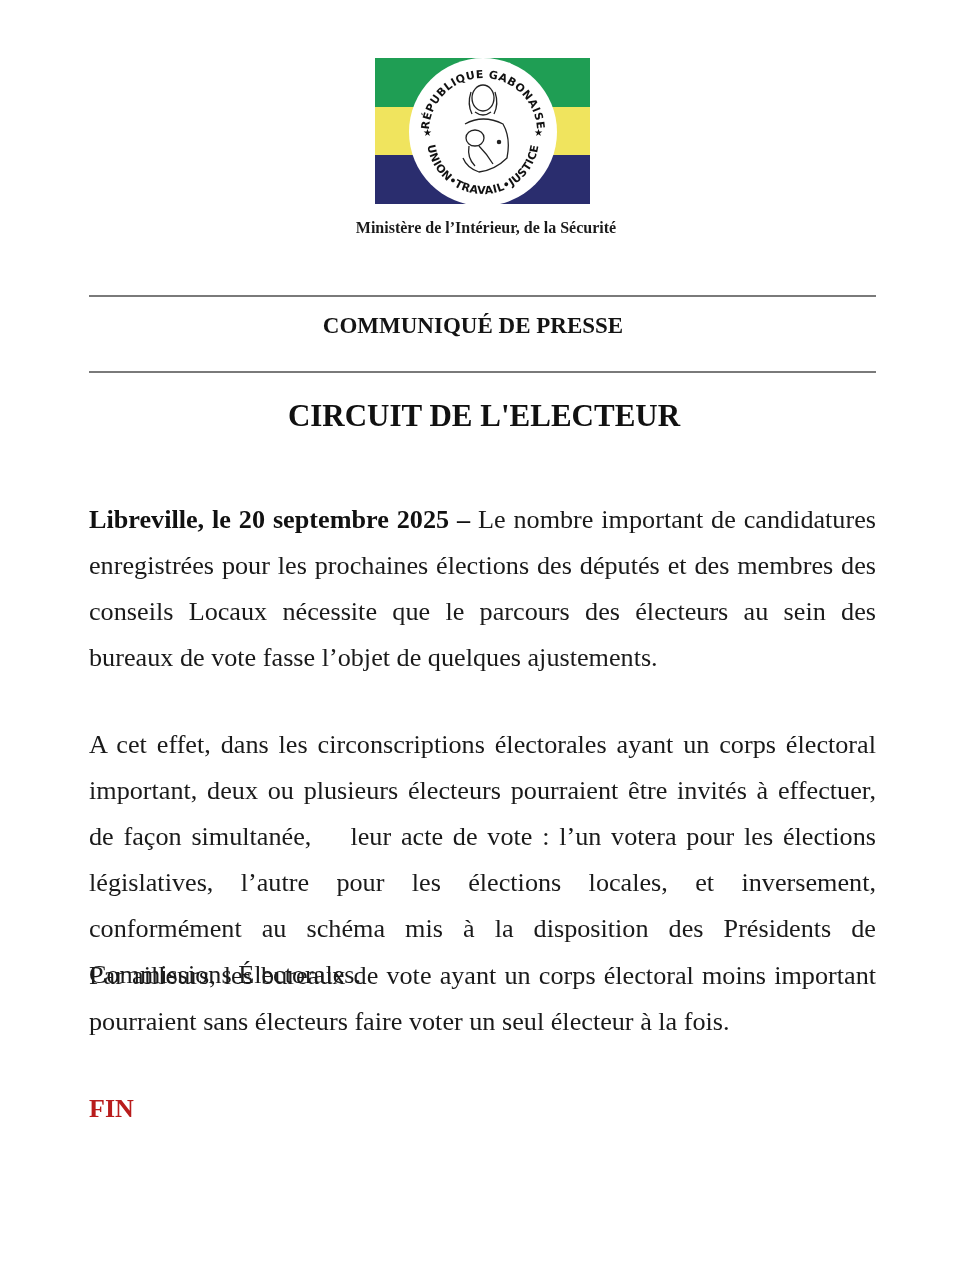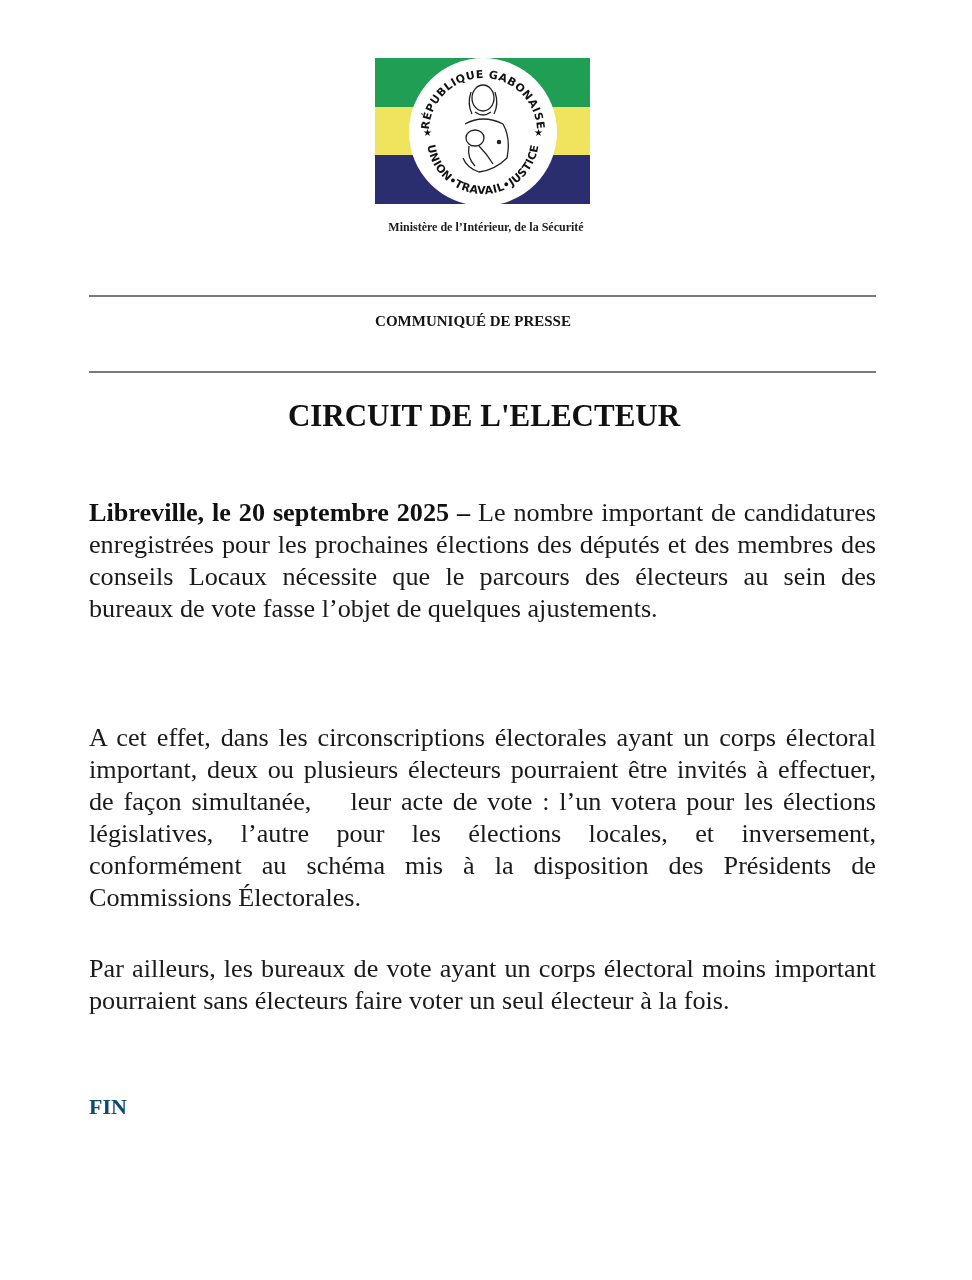--- a/index.html
+++ b/index.html
@@ -11,50 +11,50 @@
       position: absolute; left: 375px; top: 58px; width: 215px; height: 146px;
       overflow: hidden;
     }
     .stripe { position: absolute; left: 0; width: 100%; height: 33.34%; }
     .stripe.green { top: 0; }
     .stripe.yellow { top: 33.33%; }
     .stripe.blue { top: 66.66%; }
     .seal { position: absolute; left: 0; top: 0; }
     .ministry {
       position: absolute; left: 0; width: 972px; top: 214px;
-      text-align: center; font-weight: bold; font-size: 12px; line-height: 27px;
+      text-align: center; font-weight: bold; font-size: 16px; line-height: 27px;
       color: #1b1b1b;
     }
     .rule {
       position: absolute; left: 89px; width: 787px; height: 0;
       border-top: 2px solid #7a7a7a;
     }
     .rule.r1 { top: 295px; }
     .rule.r2 { top: 371px; }
     .press {
       position: absolute; left: 0; width: 946px; top: 313px;
-      text-align: center; font-weight: bold; font-size: 15px; letter-spacing: 0px;
+      text-align: center; font-weight: bold; font-size: 23px; letter-spacing: 0px;
       color: #141414;
     }
     .doc-title {
       position: absolute; left: 1px; width: 966px; top: 398px;
       text-align: center; font-weight: bold; font-size: 31px; color: #111;
     }
     .para {
       position: absolute; left: 89px; width: 787px;
-      font-size: 26.2px; line-height: 32px; text-align: justify;
+      font-size: 26.2px; line-height: 46px; text-align: justify;
       color: #1a1a1a;
     }
     .p1 { top: 497px; }
     .p2 { top: 722px; }
     .p3 { top: 953px; }
     .para b { font-weight: bold; color: #111; }
     .fin {
       position: absolute; left: 89px; top: 1094px;
-      font-weight: bold; font-size: 22px; color: #0c4a6e;
+      font-weight: bold; font-size: 26px; color: #b91c1c;
     }
   </style>
 </head>
 <body>
 
 <div class="emblem">
   <div class="stripe green" style="background:#1f9e54"></div>
   <div class="stripe yellow" style="background:#f0e45e"></div>
   <div class="stripe blue" style="background:#2a2d6e"></div>
   <svg class="seal" width="215" height="146" viewBox="0 0 215 146">

